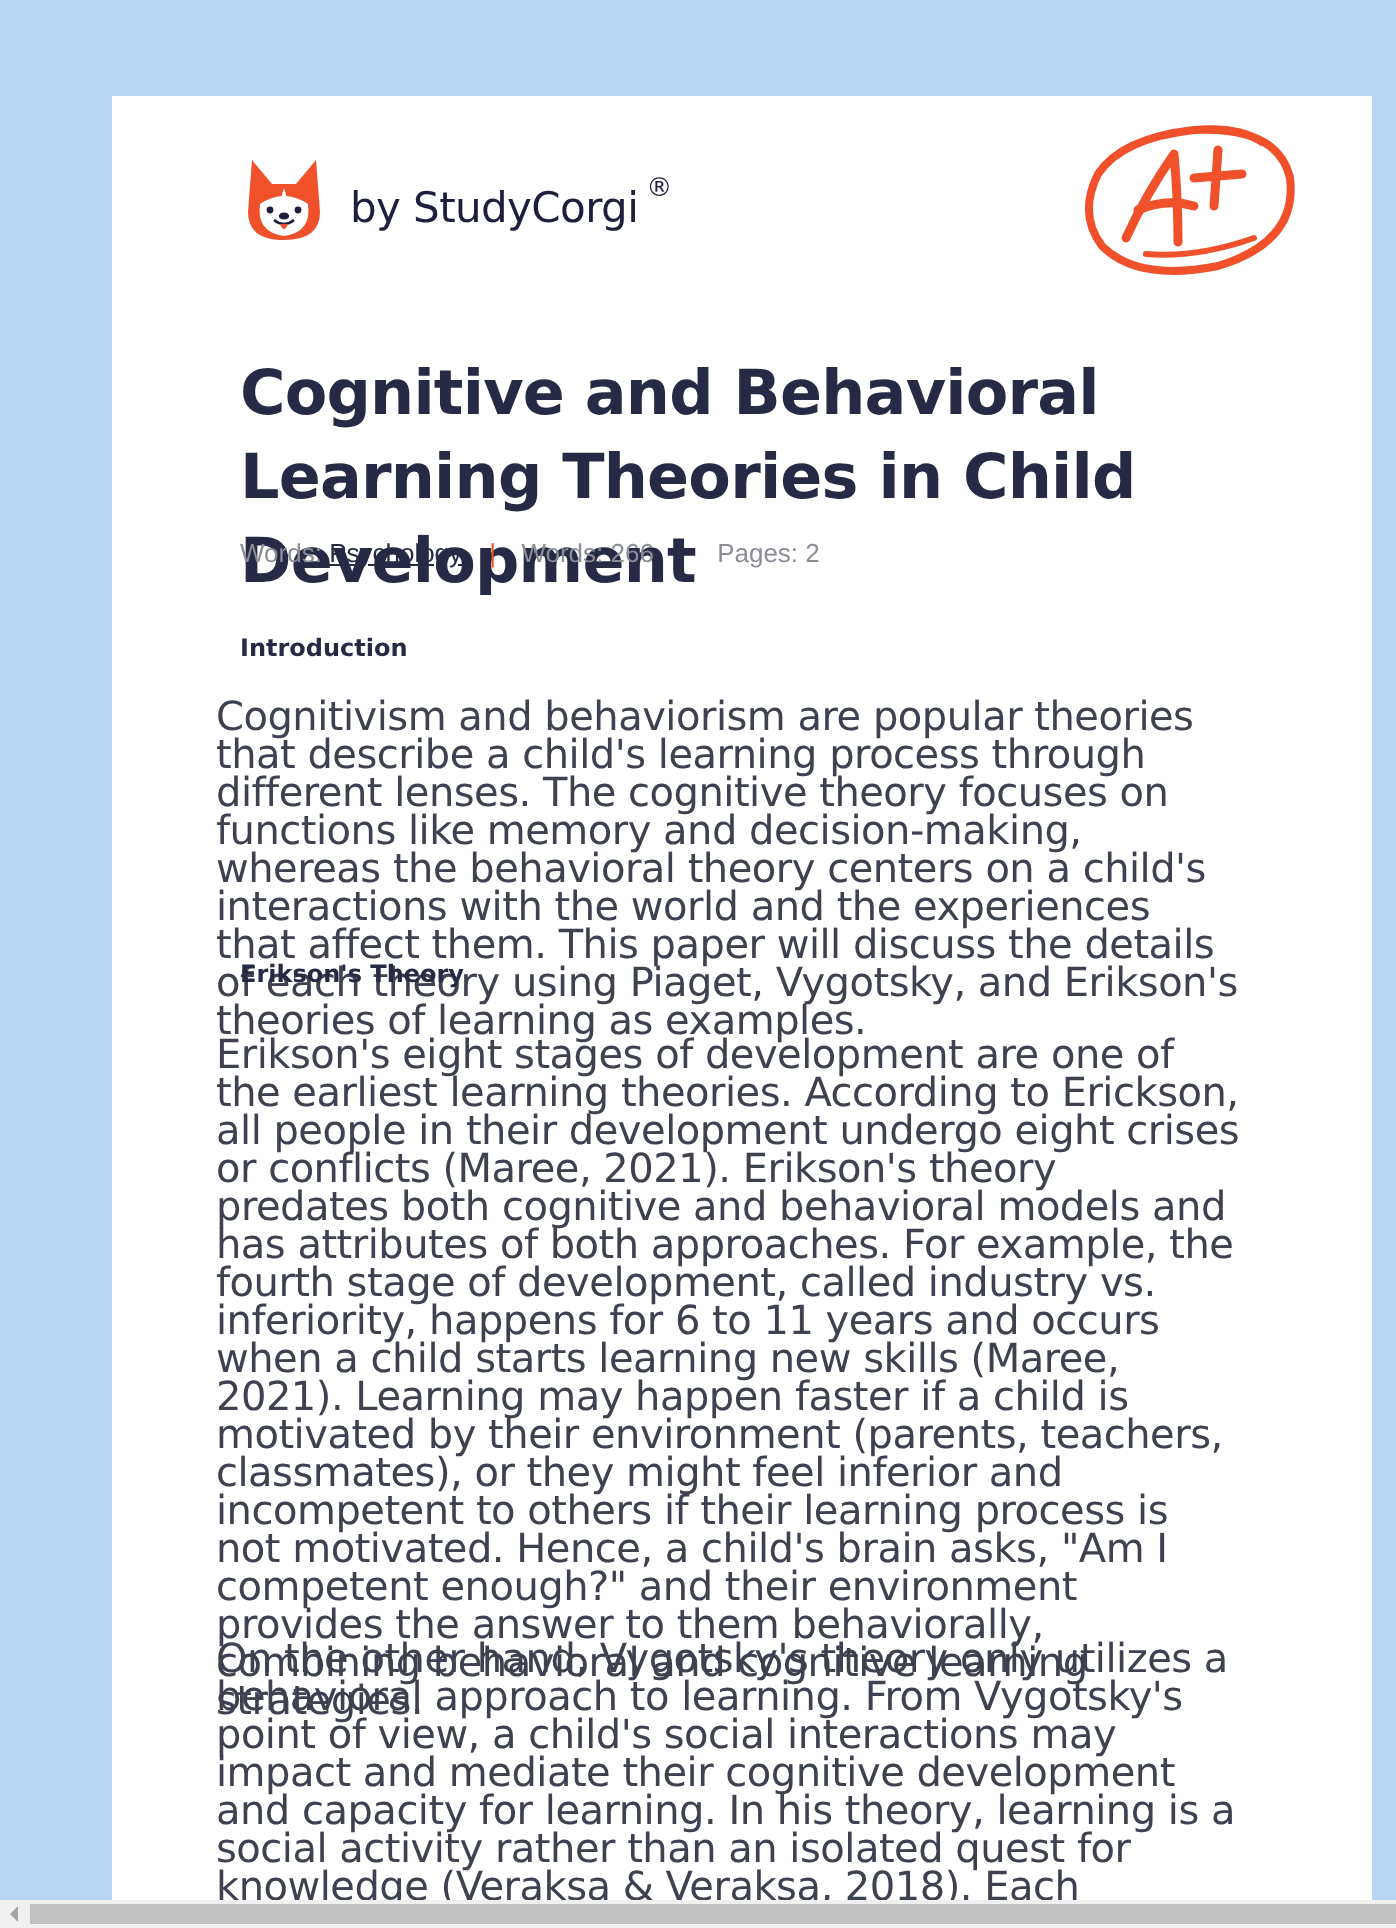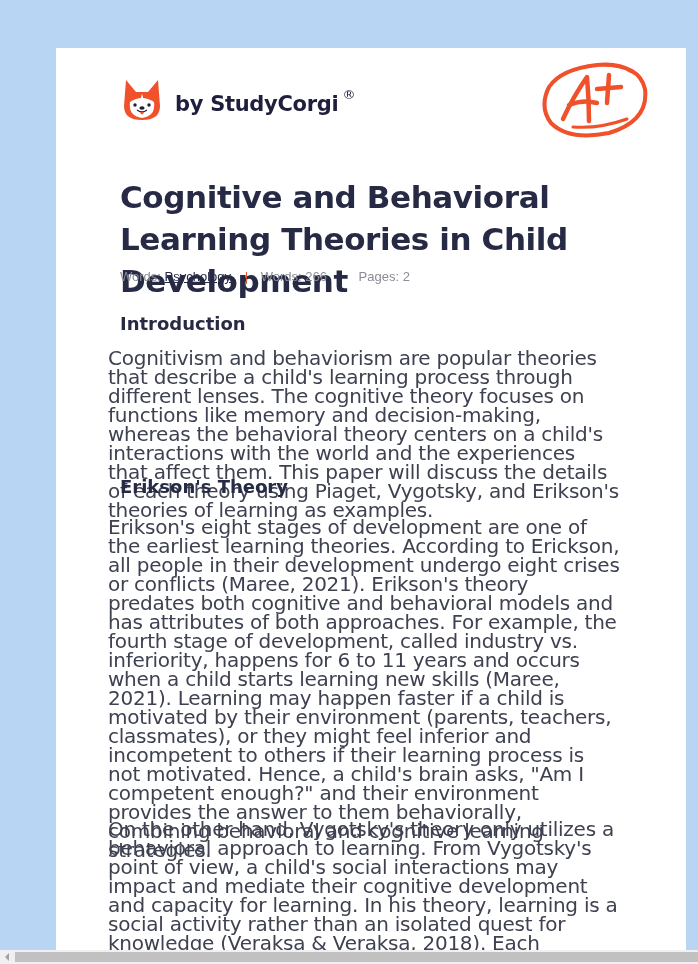--- a/index.html
+++ b/index.html
@@ -31,21 +31,21 @@
       align-items: center;
       height: 48px;
     }
     .logo-corgi {
       width: 40px;
       height: 44px;
       margin-right: 13px;
     }
     .logo-text {
       font-family: "DejaVu Sans", sans-serif;
-      font-weight: bold;
+      font-weight: normal;
       font-size: 21px;
       color: #1e1f3d;
       letter-spacing: -0.3px;
       margin-top: 8px;
     }
     .logo-reg {
       font-size: 13px;
       color: #1e1f3d;
       margin-left: 4px;
       margin-top: -12px;
@@ -93,21 +93,21 @@
       color: #3e4150;
       margin: 0;
       letter-spacing: -0.25px;
       word-spacing: 0px;
     }
     .section-heading {
       position: absolute;
       left: 64px;
       font-family: "DejaVu Sans", sans-serif;
       font-weight: bold;
-      font-size: 18px;
+      font-size: 12px;
       color: #272a44;
       margin: 0;
       line-height: 22px;
     }
     .hscroll {
       position: absolute;
       left: 0;
       top: 950px;
       width: 698px;
       height: 14px;

